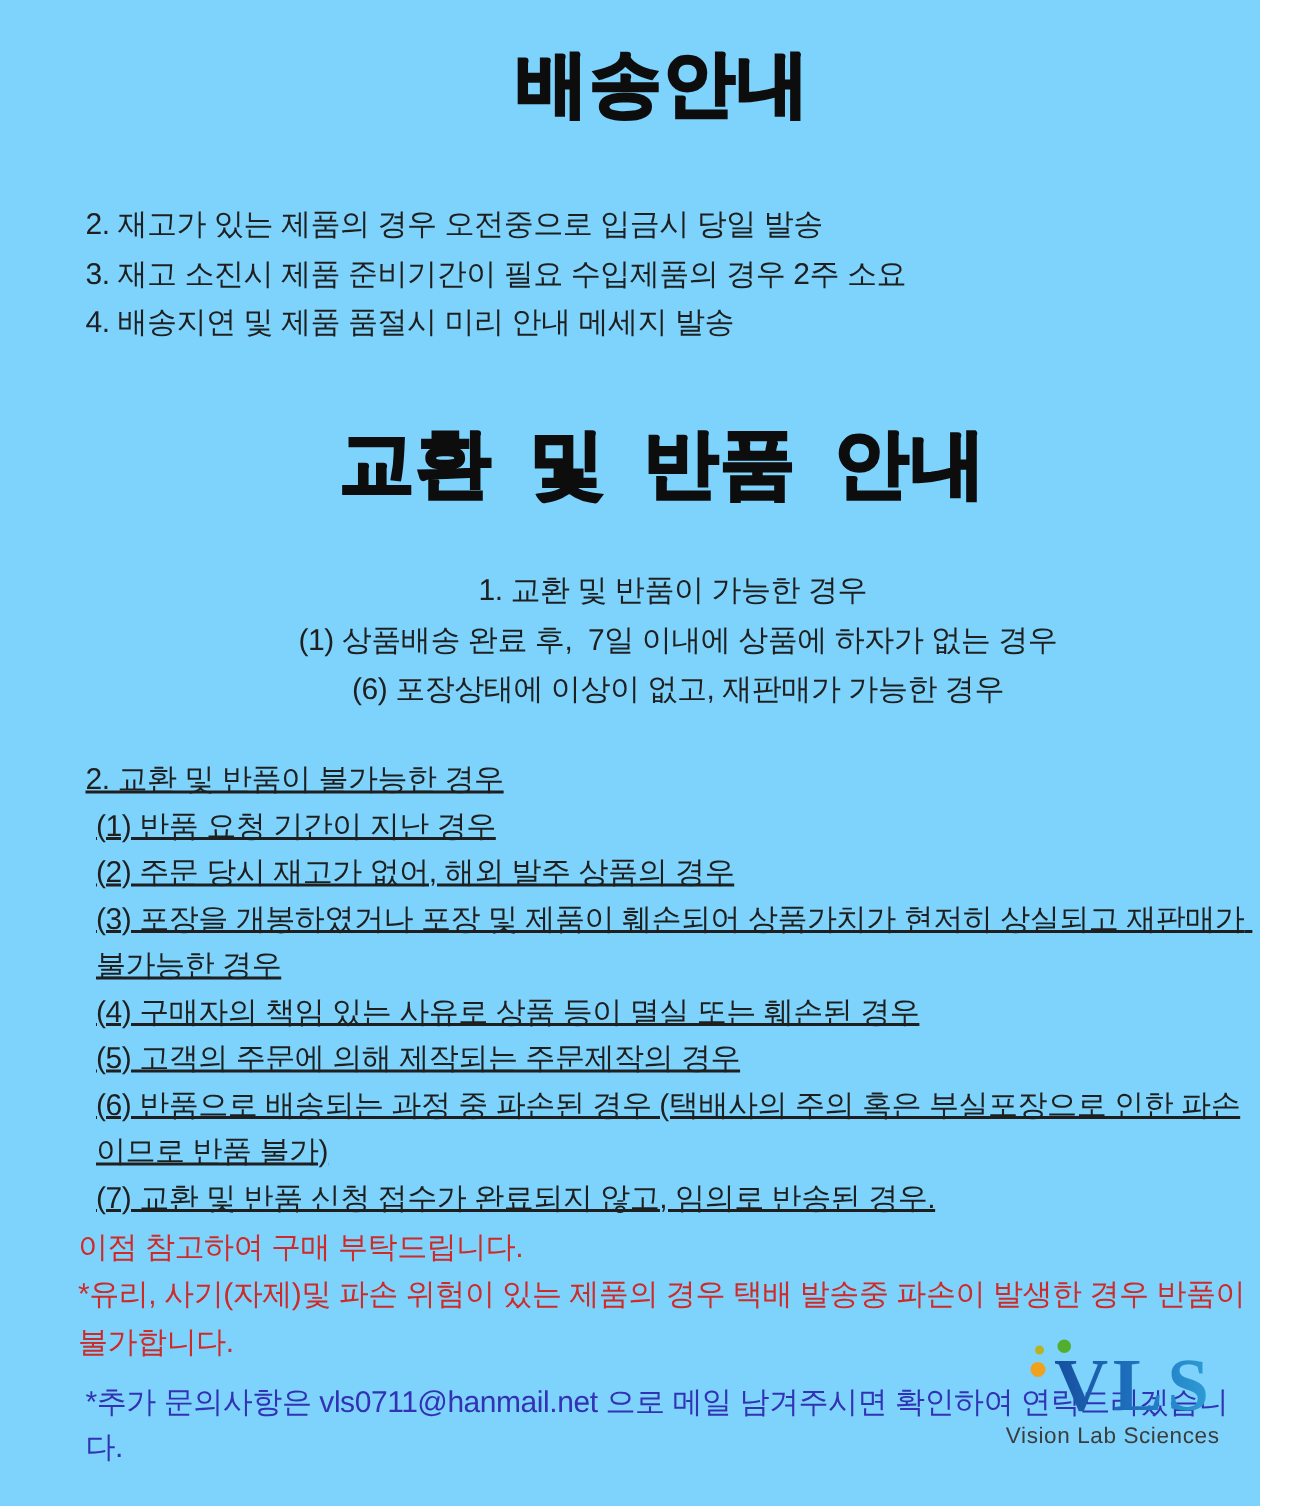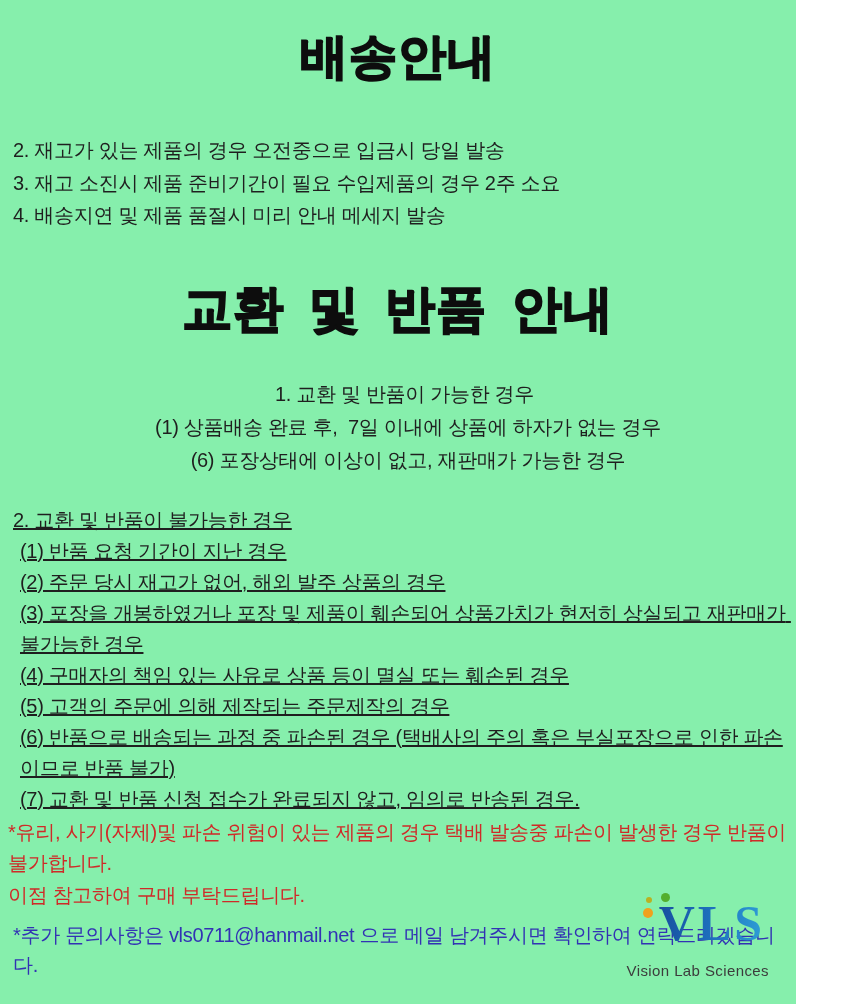--- a/index.html
+++ b/index.html
@@ -3,21 +3,21 @@
 <meta charset="utf-8">
 <style>
   html, body { margin: 0; padding: 0; background: #ffffff; }
   body {
     width: 860px; height: 1004px;
     font-family: "Liberation Sans", "DejaVu Sans", sans-serif;
     color: #1f1f1f;
     position: relative;
     overflow: hidden;
   }
-  .page { position: relative; width: 796px; height: 1004px; background: #86efac; }
+  .page { position: relative; width: 796px; height: 1004px; background: #7dd3fc; padding-left: 44px; }
 
   
   .big-title {
     margin: 0;
     text-align: center;
     font-weight: 900;
     color: #0d0d0d;
     -webkit-text-stroke: 2px #0d0d0d;
     letter-spacing: 1px;
     line-height: 58px;
@@ -82,21 +82,21 @@
   }
   .logo-dot { position: absolute; border-radius: 50%; }
   .dot-olive  { left: -13px; top: -4px; width: 6px;  height: 6px;  background: #b9b222; }
   .dot-green  { left: 2px;   top: -8px; width: 9px;  height: 9px;  background: #53ae2e; }
   .dot-orange { left: -16px; top: 7px;  width: 10px; height: 10px; background: #f0a11d; }
   .logo-sub {
     font-size: 15px;
     color: #3c3c3c;
     letter-spacing: 0.4px;
     line-height: 17px;
-    margin-top: 17px;
+    margin-top: 4px;
   }
 </style>
 </head>
 <body>
 
 <div class="page">
 
   <h1 class="big-title title-shipping">배송안내</h1>
 
   <div class="shipping-list">
@@ -118,22 +118,22 @@
     <div class="line sub">(1) 반품 요청 기간이 지난 경우</div>
     <div class="line sub">(2) 주문 당시 재고가 없어, 해외 발주 상품의 경우</div>
     <div class="line sub">(3) 포장을 개봉하였거나 포장 및 제품이 훼손되어 상품가치가 현저히 상실되고 재판매가 불가능한 경우</div>
     <div class="line sub">(4) 구매자의 책임 있는 사유로 상품 등이 멸실 또는 훼손된 경우</div>
     <div class="line sub">(5) 고객의 주문에 의해 제작되는 주문제작의 경우</div>
     <div class="line sub">(6) 반품으로 배송되는 과정 중 파손된 경우 (택배사의 주의 혹은 부실포장으로 인한 파손이므로 반품 불가)</div>
     <div class="line sub">(7) 교환 및 반품 신청 접수가 완료되지 않고, 임의로 반송된 경우.</div>
   </div>
 
   <div class="warning">
+    <div class="line">이점 참고하여 구매 부탁드립니다.</div>
     <div class="line">*유리, 사기(자제)및 파손 위험이 있는 제품의 경우 택배 발송중 파손이 발생한 경우 반품이 불가합니다.</div>
-    <div class="line">이점 참고하여 구매 부탁드립니다.</div>
   </div>
 
   <div class="contact">
     <div class="line">*추가 문의사항은 vls0711@hanmail.net 으로 메일 남겨주시면 확인하여 연락드리겠습니다.</div>
   </div>
 
   <div class="logo">
     <span class="logo-vls">VLS<span class="logo-dot dot-olive"></span><span class="logo-dot dot-green"></span><span class="logo-dot dot-orange"></span></span>
     
     

